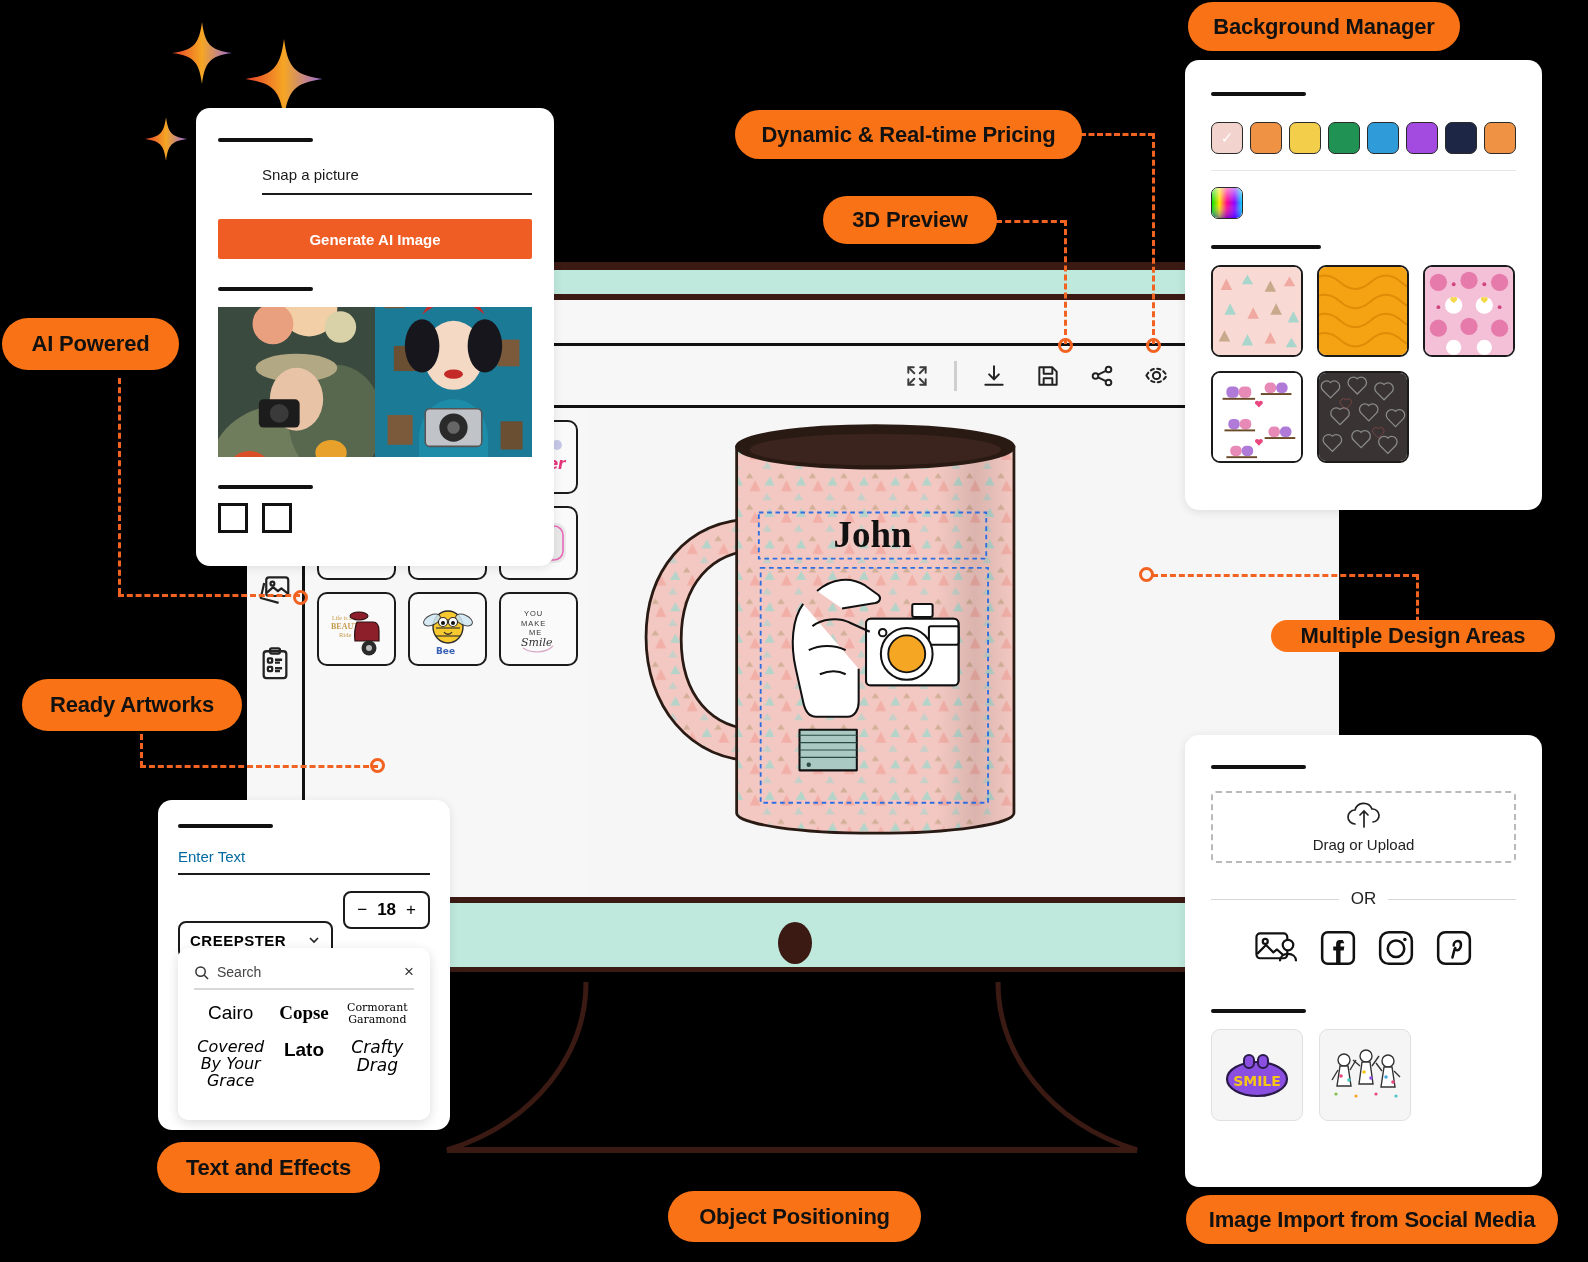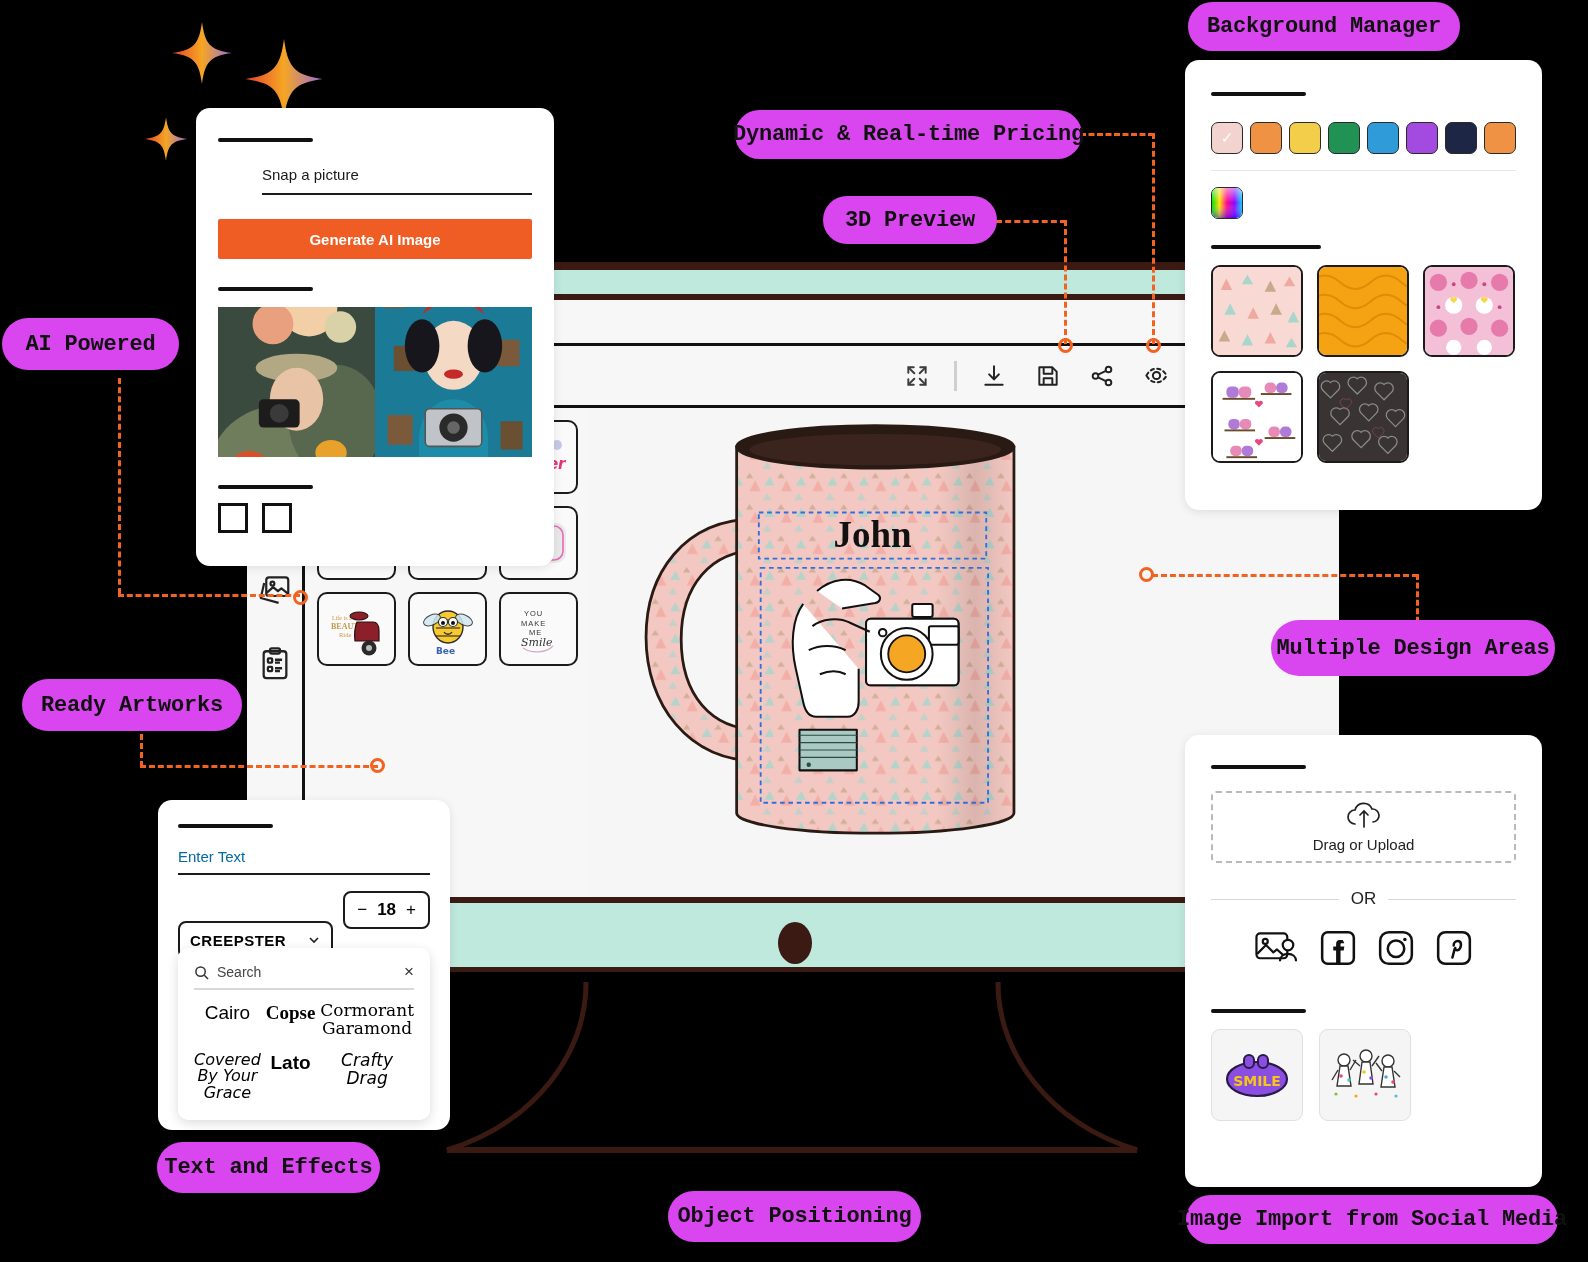--- a/index.html
+++ b/index.html
@@ -7,29 +7,28 @@
     width: 1588px; height: 1262px;
     background: #000000;
     font-family: "Liberation Sans", sans-serif;
     overflow: hidden;
   }
   #stage { position: relative; width: 1588px; height: 1262px; background:#000; }
 
   
   .pill {
     position: absolute;
-    background: #d946ef;
+    background: #f97316;
     color: #111111;
     border-radius: 999px;
     display: flex; align-items: center; justify-content: center;
     font-weight: 600;
     letter-spacing: -0.2px;
     white-space: nowrap;
     z-index: 60;
-    font-family: Liberation Mono, monospace;
   }
 
   
   .conn { position: absolute; z-index: 55; }
   .dash-h { border-top: 3px dashed #f26322; }
   .dash-v { border-left: 3px dashed #f26322; }
   .dot {
     position: absolute; width: 15px; height: 15px;
     border: 3px solid #f26322; border-radius: 50%;
     background: transparent; z-index: 56;
@@ -81,21 +80,21 @@
   .sq { width:30px; height:30px; border:3px solid #111; background:#fff; }
 
   
   .font-select { border:2px solid #1a1a1a; border-radius:8px; height:38px; display:flex; align-items:center; justify-content:space-between; padding:0 10px; font-size:15px; font-weight:800; letter-spacing:.5px; }
   .stepper { border:2px solid #1a1a1a; border-radius:8px; height:38px; display:flex; align-items:center; justify-content:center; gap:10px; font-size:17px; padding:0 12px; }
   .font-dd { position:absolute; background:#fff; border-radius:10px; box-shadow:0 3px 12px rgba(0,0,0,.14); }
   .search-row { display:flex; align-items:center; gap:8px; border-bottom:2px solid #d8d8d8; padding-bottom:6px; font-size:14px; color:#444; }
   .font-list { display:grid; grid-template-columns:1fr 1fr 1fr; row-gap:14px; text-align:center; padding-top:12px; }
   .f-cairo { font-family:"Liberation Sans",sans-serif; font-size:19px; }
   .f-copse { font-family:"Liberation Serif",serif; font-size:19px; font-weight:700; }
-  .f-corm  { font-family:"DejaVu Serif",serif; font-size:17px; line-height:1.05; }
+  .f-corm  { font-family:"DejaVu Serif",serif; font-size:11px; line-height:1.05; }
   .f-cover { font-family:"DejaVu Sans",sans-serif; font-size:16px; font-style:italic; line-height:1.05; }
   .f-lato  { font-family:"Liberation Sans",sans-serif; font-size:19px; font-weight:700; }
   .f-craft { font-family:"DejaVu Sans",sans-serif; font-size:17px; font-style:italic; line-height:1.05; }
 
   
   .swatch { width:32px; height:32px; border-radius:7px; border:1.5px solid #2a2a2a; display:flex; align-items:center; justify-content:center; }
   .pattern-tile { width:92px; height:92px; border-radius:9px; border:2px solid #1b1b1b; overflow:hidden; }
 
   
   .dropzone { border:2px dashed #b9b9b9; border-radius:5px; display:flex; flex-direction:column; align-items:center; justify-content:center; gap:6px; font-size:15px; color:#222; }
@@ -708,16 +707,16 @@
     </div>
   </div>
 
   <div class="pill" style="left:2px;top:318px;width:177px;height:52px;font-size:22px;">AI Powered</div>
   <div class="pill" style="left:157px;top:1142px;width:223px;height:51px;font-size:22px;">Text and Effects</div>
   <div class="pill" style="left:22px;top:679px;width:220px;height:52px;font-size:22px;">Ready Artworks</div>
   <div class="pill" style="left:668px;top:1191px;width:253px;height:51px;font-size:22px;">Object Positioning</div>
   <div class="pill" style="left:735px;top:110px;width:347px;height:49px;font-size:22px;">Dynamic &amp; Real-time Pricing</div>
   <div class="pill" style="left:823px;top:196px;width:174px;height:48px;font-size:22px;">3D Preview</div>
   <div class="pill" style="left:1188px;top:2px;width:272px;height:49px;font-size:22px;">Background Manager</div>
-  <div class="pill" style="left:1271px;top:620px;width:284px;height:56px;font-size:22px;">Multiple Design Areas</div>
+  <div class="pill" style="left:1271px;top:620px;width:284px;height:32px;font-size:22px;">Multiple Design Areas</div>
   <div class="pill" style="left:1186px;top:1195px;width:372px;height:49px;font-size:22px;">Image Import from Social Media</div>
 
 </div>
 
 </body></html>

